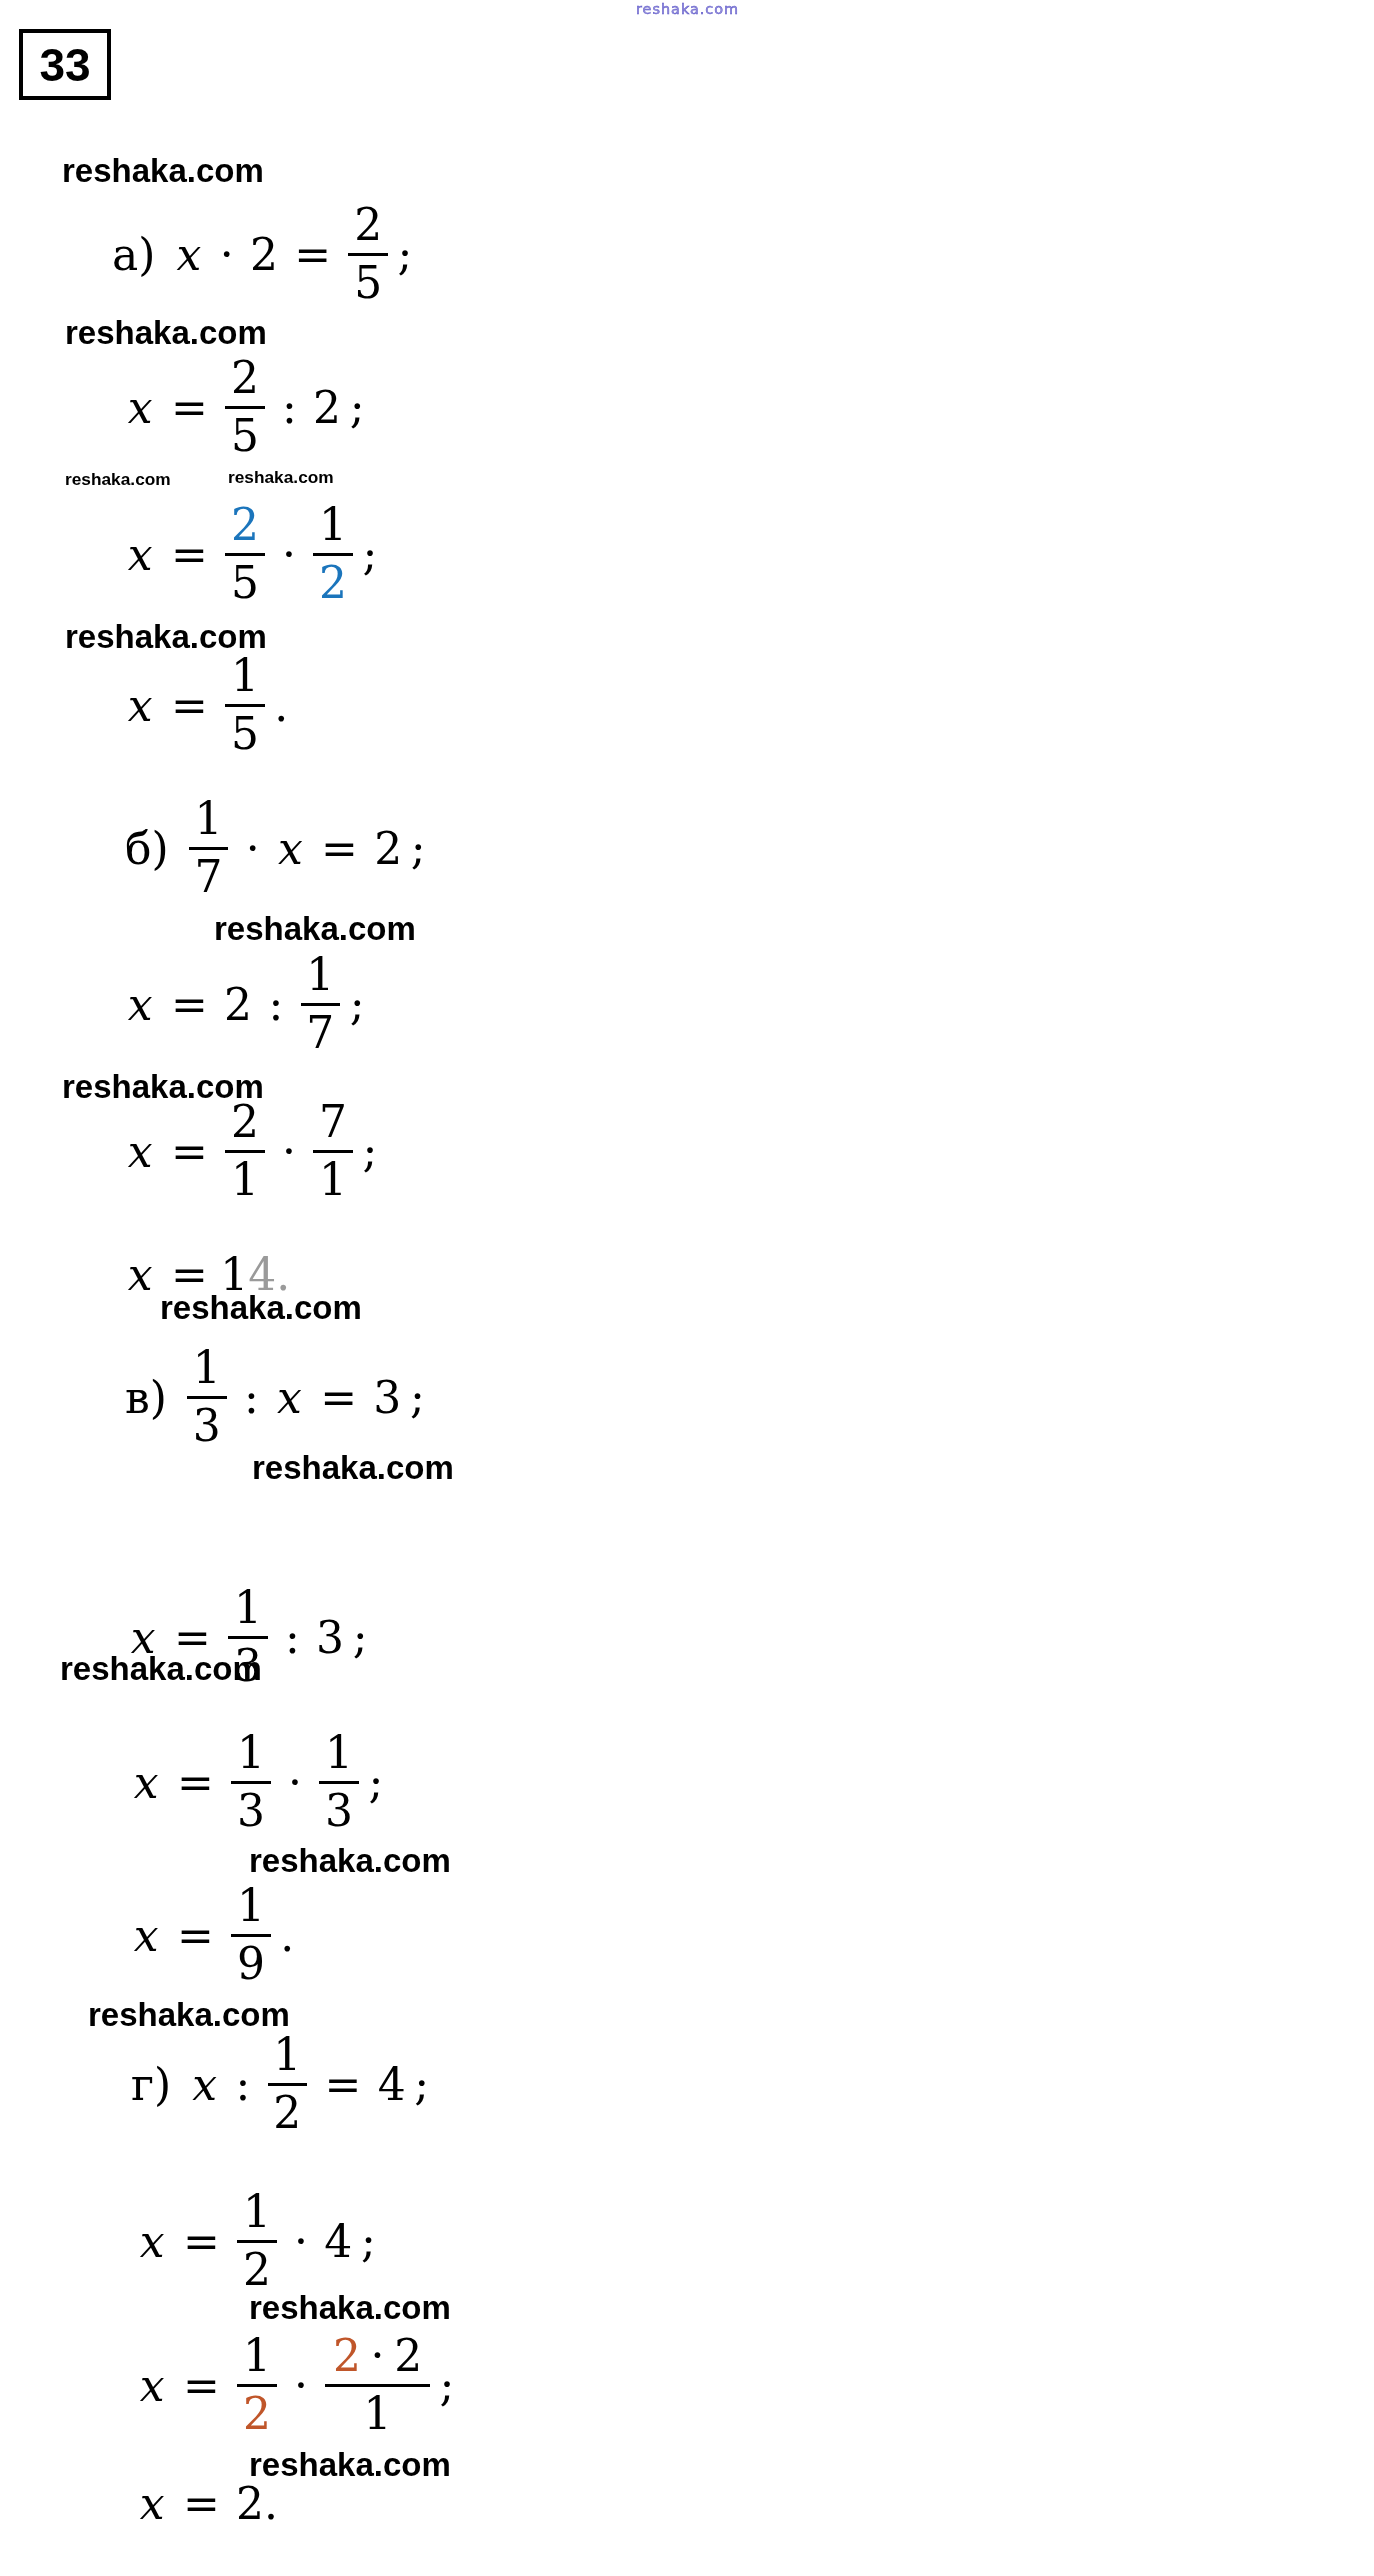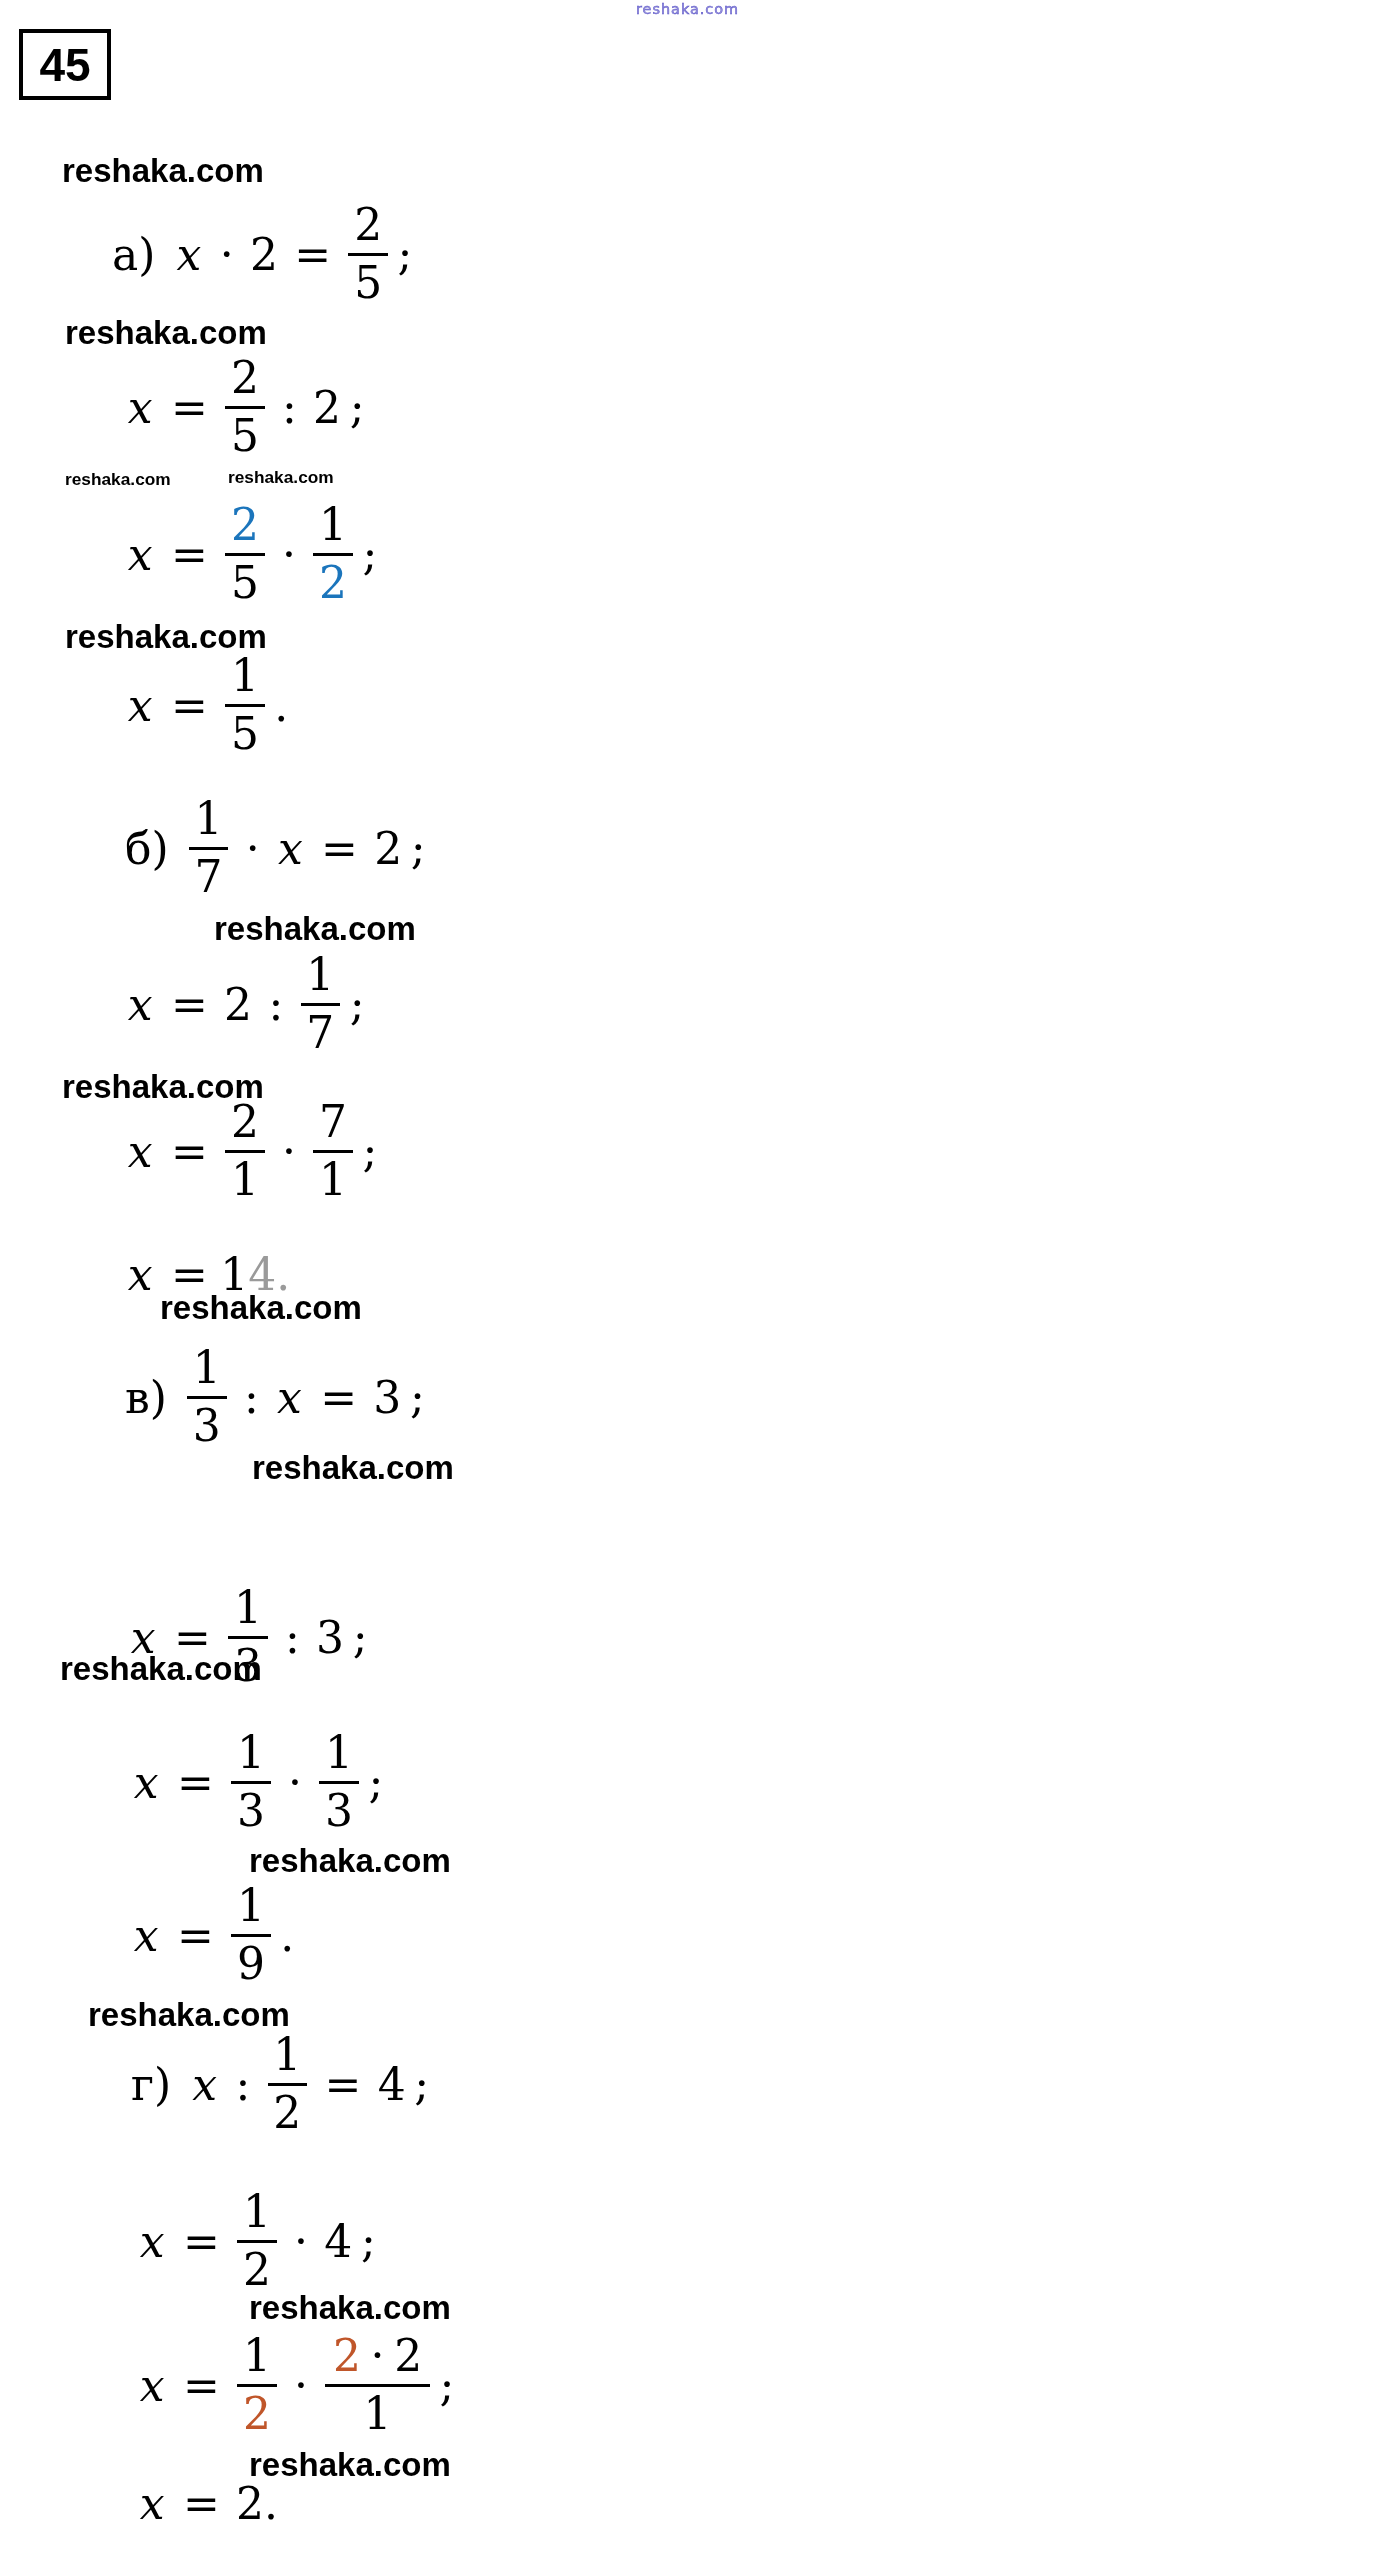--- a/index.html
+++ b/index.html
@@ -39,21 +39,21 @@
   .c-gray{color:var(--hl-gray,#9a9a9a);}
 </style>
 </head>
 <body>
 
 <div class="page">
 
   <div class="wm top" style="left:636px;top:1.9px;">reshaka.com</div>
 
   <div class="problem-box">
-    <span>45</span>
+    <span>33</span>
   </div>
 
   <div class="wm" style="left:62px;top:153px;">reshaka.com</div>
   <div class="wm" style="left:65px;top:315px;">reshaka.com</div>
   <div class="wm small" style="left:65px;top:470px;">reshaka.com</div>
   <div class="wm small" style="left:228px;top:468px;">reshaka.com</div>
   <div class="wm" style="left:65px;top:619px;">reshaka.com</div>
   <div class="wm" style="left:214px;top:911px;">reshaka.com</div>
   <div class="wm" style="left:62px;top:1069px;">reshaka.com</div>
   <div class="wm" style="left:160px;top:1290px;">reshaka.com</div>

